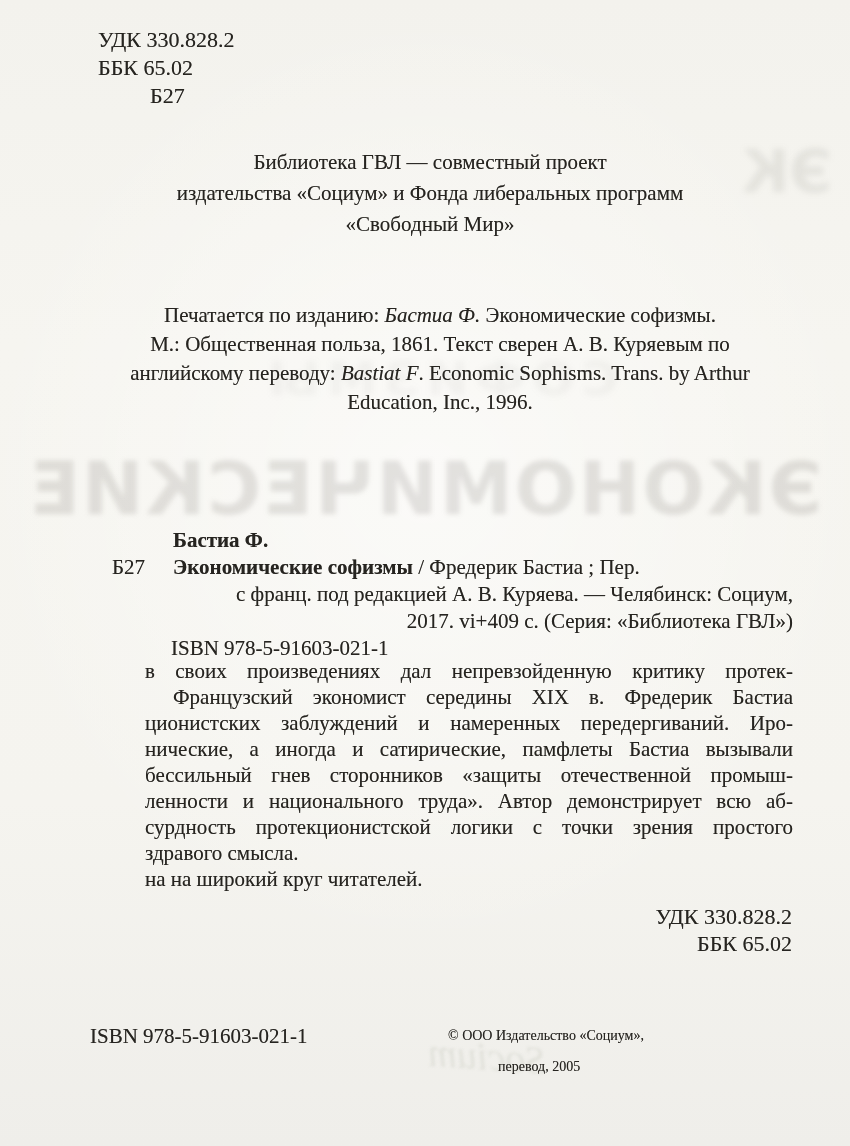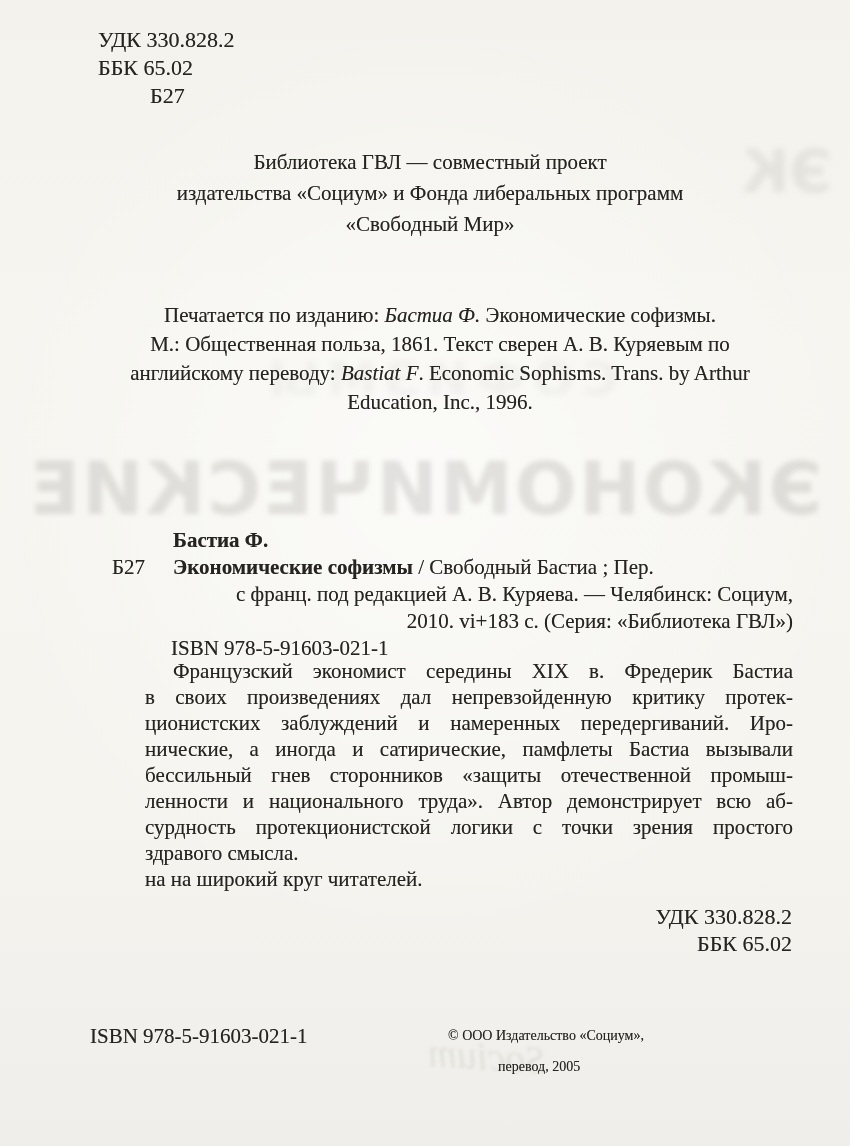--- a/index.html
+++ b/index.html
@@ -101,30 +101,30 @@
   <div class="abs reprint-note center">
     <div><span>Печатается по изданию: </span><span class="i">Бастиа Ф.</span><span> Экономические софизмы.</span></div>
     <div>М.: Общественная польза, 1861. Текст сверен А. В. Куряевым по</div>
     <div><span>английскому переводу: </span><span class="i">Bastiat F</span><span>. Economic Sophisms. Trans. by Arthur</span></div>
     <div>Education, Inc., 1996.</div>
   </div>
 
   <div class="abs catalog">
     <div class="b ind">Бастиа Ф.</div>
     <div class="entry-line1">
-      <span class="entry-code">Б27</span><span class="b">Экономические софизмы</span><span> / Свободный Бастиа ; Пер.</span>
+      <span class="entry-code">Б27</span><span class="b">Экономические софизмы</span><span> / Фредерик Бастиа ; Пер.</span>
     </div>
     <div class="cont">с франц. под редакцией А. В. Куряева. — Челябинск: Социум,</div>
-    <div class="cont">2010. vi+183 с. (Серия: «Библиотека ГВЛ»)</div>
+    <div class="cont">2017. vi+409 с. (Серия: «Библиотека ГВЛ»)</div>
     <div class="isbn-line">ISBN 978-5-91603-021-1</div>
   </div>
 
   <div class="abs annotation">
+    <div class="jl">в своих произведениях дал непревзойденную критику протек-</div>
     <div class="jl ind">Французский экономист середины XIX в. Фредерик Бастиа</div>
-    <div class="jl">в своих произведениях дал непревзойденную критику протек-</div>
     <div class="jl">ционистских заблуждений и намеренных передергиваний. Иро-</div>
     <div class="jl">нические, а иногда и сатирические, памфлеты Бастиа вызывали</div>
     <div class="jl">бессильный гнев сторонников «защиты отечественной промыш-</div>
     <div class="jl">ленности и национального труда». Автор демонстрирует всю аб-</div>
     <div class="jl">сурдность протекционистской логики с точки зрения простого</div>
     <div>здравого смысла.</div>
     <div>на на широкий круг читателей.</div>
   </div>
 
   <div class="abs bottom-codes">

